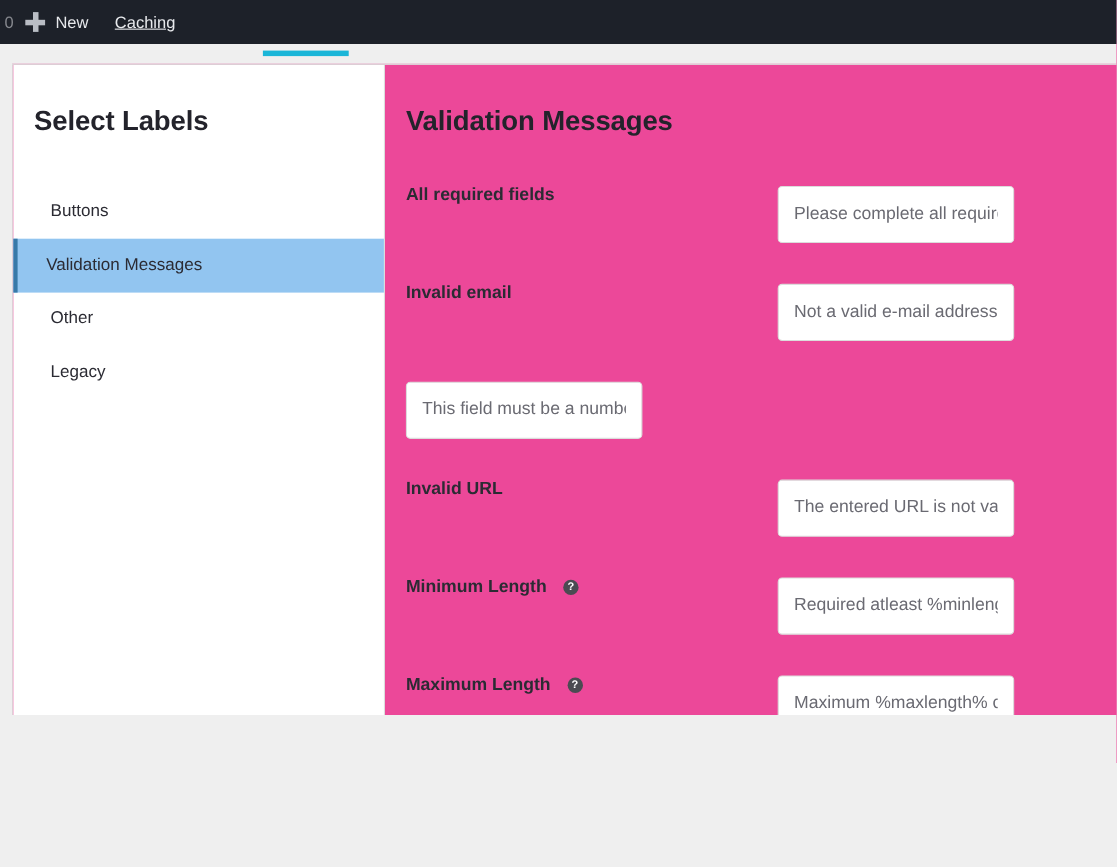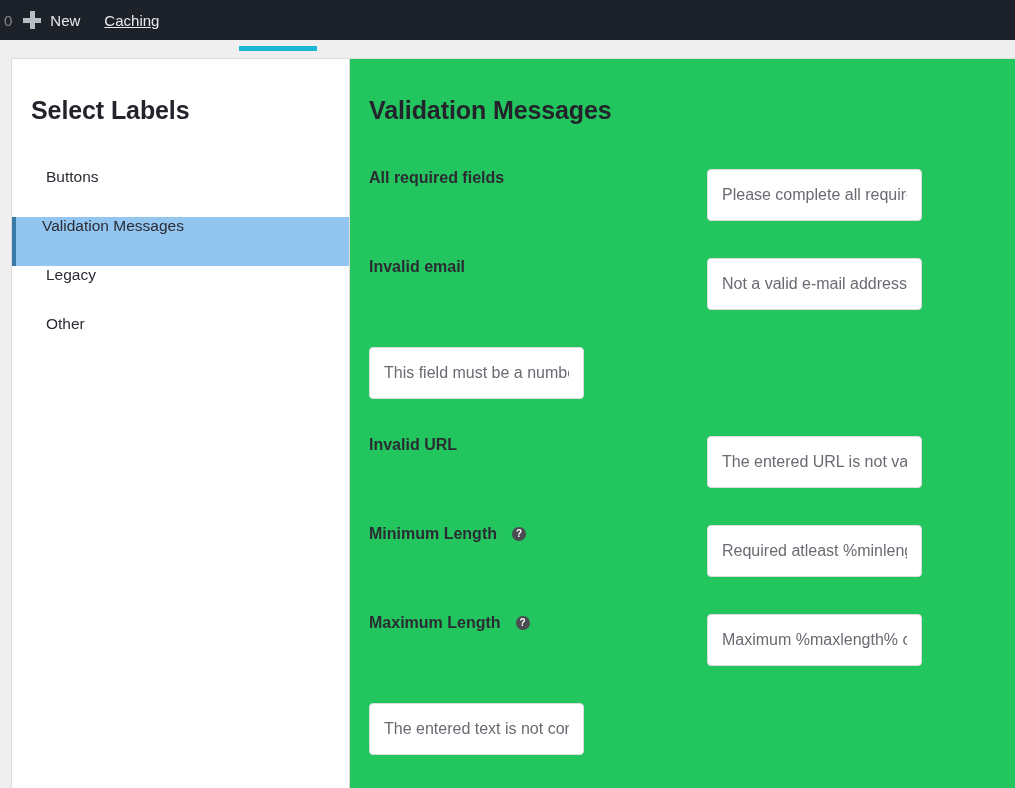--- a/index.html
+++ b/index.html
@@ -69,22 +69,22 @@
     height: 5px;
     background: #1bb6d8;
   }
 
   
   .card {
     position: absolute;
     left: 11px;
     top: 58px;
     width: 1004px;
-    height: 730px;
-    background: #22c55e;
+    height: 592px;
+    background: #ec4899;
     border: 1px solid #dcdcdc;
     border-bottom: none;
     border-right: none;
     display: flex;
     overflow: hidden;
   }
 
   
   .sidebar {
     width: 338px;
@@ -98,20 +98,21 @@
     font-weight: 600;
     color: #23232b;
     padding: 0 19px 0 19px;
     letter-spacing: -0.1px;
     line-height: 1.1;
   }
   .sidebar-nav { margin-top: 43px; }
   .nav-item {
     height: 49px;
     display: flex;
+    align-items: center;
     padding-left: 30px;
     font-size: 15.5px;
     color: #2b2b33;
     border-left: 4px solid transparent;
     cursor: pointer;
     white-space: nowrap;
   }
   .nav-item.active {
     background: #92c5f0;
     border-left-color: #3879a8;
@@ -204,24 +205,24 @@
   <aside class="sidebar">
     <div class="sidebar-title">Select Labels</div>
     <nav class="sidebar-nav">
       <div class="nav-item">
         <span>Buttons</span>
       </div>
       <div class="nav-item active">
         <span>Validation Messages</span>
       </div>
       <div class="nav-item">
+        <span>Other</span>
+      </div>
+      <div class="nav-item">
         <span>Legacy</span>
-      </div>
-      <div class="nav-item">
-        <span>Other</span>
       </div>
     </nav>
   </aside>
 
   <section class="content">
     <h1 class="content-title">Validation Messages</h1>
 
     <div class="field-row">
       <div class="field-label">
         <span>All required fields</span>

